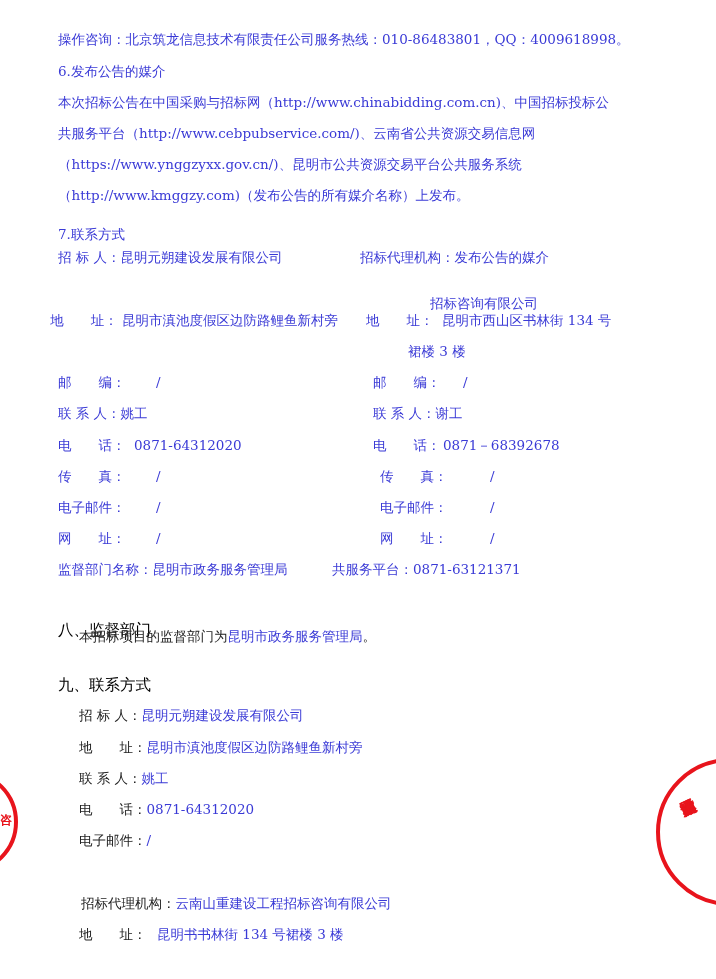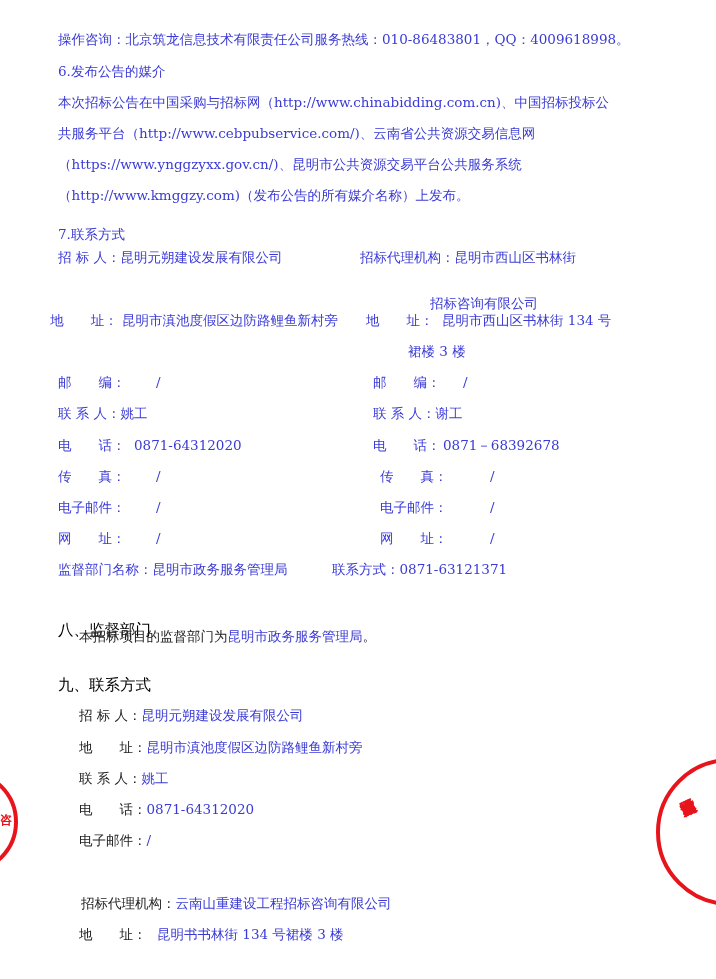--- a/index.html
+++ b/index.html
@@ -27,21 +27,21 @@
   <div class="ln blue" style="left:58px;top:93px;">本次招标公告在中国采购与招标网（http://www.chinabidding.com.cn)、中国招标投标公</div>
   <div class="ln blue" style="left:58px;top:124px;">共服务平台（http://www.cebpubservice.com/)、云南省公共资源交易信息网</div>
   <div class="ln blue" style="left:58px;top:155px;">（https://www.ynggzyxx.gov.cn/)、昆明市公共资源交易平台公共服务系统</div>
   <div class="ln blue" style="left:58px;top:186px;">（http://www.kmggzy.com)（发布公告的所有媒介名称）上发布。</div>
   <div class="ln blue" style="left:58px;top:217px;margin-top:8px;">7.联系方式</div>
 
   <div class="ln blue" style="left:58px;top:248px;">
     <span>招 标 人：</span><span>昆明元朔建设发展有限公司</span>
   </div>
   <div class="ln blue" style="left:360px;top:248px;">
-    <span>招标代理机构：</span><span>昆明市西山区书林街</span>
+    <span>招标代理机构：</span><span>发布公告的媒介</span>
   </div>
   <div class="ln blue" style="left:430px;top:294px;">招标咨询有限公司</div>
 
   <div class="ln blue" style="left:46px;top:311px;text-align:center;">
     <span style="display:inline-block;width:76px;">地　　址：</span><span>昆明市滇池度假区边防路鲤鱼新村旁</span>
   </div>
   <div class="ln blue" style="left:366px;top:311px;">
     <span style="display:inline-block;width:76px;">地　　址：</span><span>昆明市西山区书林街 134 号</span>
   </div>
   <div class="ln blue" style="left:408px;top:342px;">裙楼 3 楼</div>
@@ -85,21 +85,21 @@
     <span style="display:inline-block;width:98px;">网　　址：</span><span>/</span>
   </div>
   <div class="ln blue" style="left:380px;top:529px;">
     <span style="display:inline-block;width:110px;">网　　址：</span><span>/</span>
   </div>
 
   <div class="ln blue" style="left:58px;top:560px;">
     <span>监督部门名称：</span><span>昆明市政务服务管理局</span>
   </div>
   <div class="ln blue" style="left:332px;top:560px;">
-    <span>联系方式：</span><span>0871-63121371</span>
+    <span>共服务平台：</span><span>0871-63121371</span>
   </div>
 
   <div class="ln head" style="left:58px;top:621px;">八、监督部门</div>
   <div class="ln dark" style="left:79px;top:627px;">
     <span>本招标项目的监督部门为</span><span class="blue">昆明市政务服务管理局</span><span>。</span>
   </div>
 
   <div class="ln head" style="left:58px;top:676px;">九、联系方式</div>
   <div class="ln dark" style="left:79px;top:706px;">
     <span>招 标 人：</span><span class="blue">昆明元朔建设发展有限公司</span>

